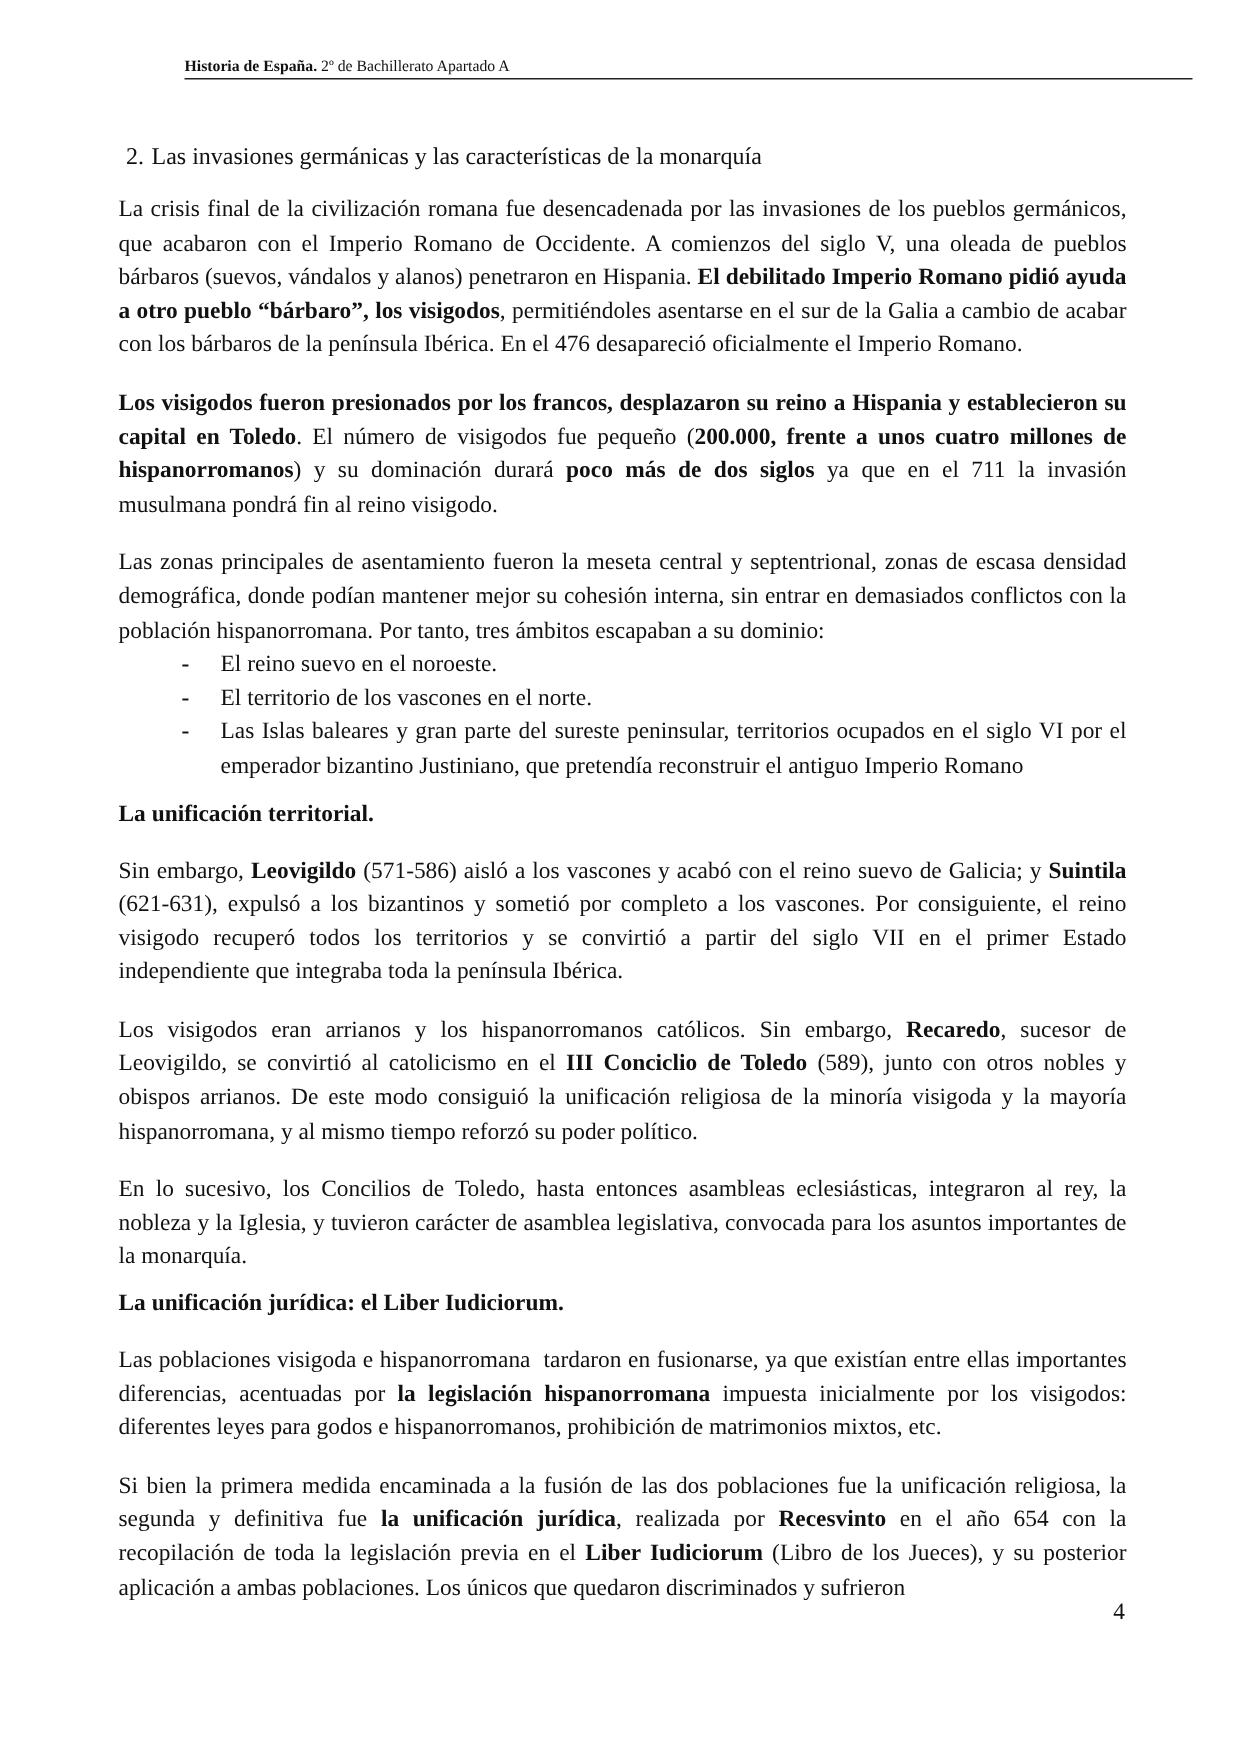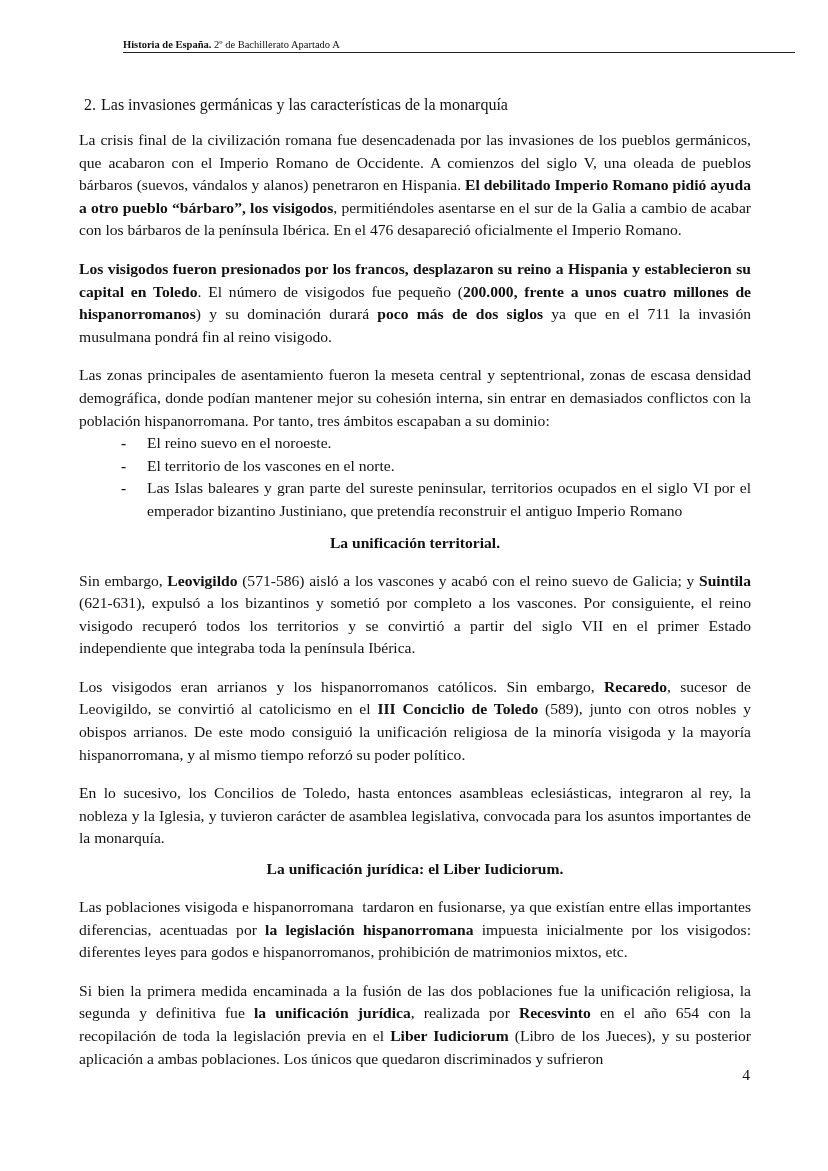--- a/index.html
+++ b/index.html
@@ -19,21 +19,21 @@
       line-height: 20px;
       text-align: center;
     }
     .section-title .num { display: inline-block; width: 22px; }
     .content { position: absolute; top: 113px; left: 0; width: 672px; }
     p {
       margin: 16px 0 8px 0; font-size: 15.6px; line-height: 22.6px; text-align: justify;
     }
     p b, li b { font-weight: bold; }
     h3 {
-      margin: 0 0 9px 0; font-size: 15.6px; line-height: 22px; font-weight: bold; text-align: center;
+      margin: 0 0 9px 0; font-size: 15.6px; line-height: 22px; font-weight: bold;
     }
     ul.dash { list-style: none; margin: -8px 0 9px 0; padding: 0 0 0 68px; }
     ul.dash li {
       position: relative; font-size: 15.6px; line-height: 22.6px; text-align: justify;
     }
     ul.dash li .bullet { position: absolute; left: -26px; top: 0; font-weight: bold; }
     .page-number {
       position: absolute; top: 1066px; right: 78px; font-size: 15.6px;
     }
   </style>

